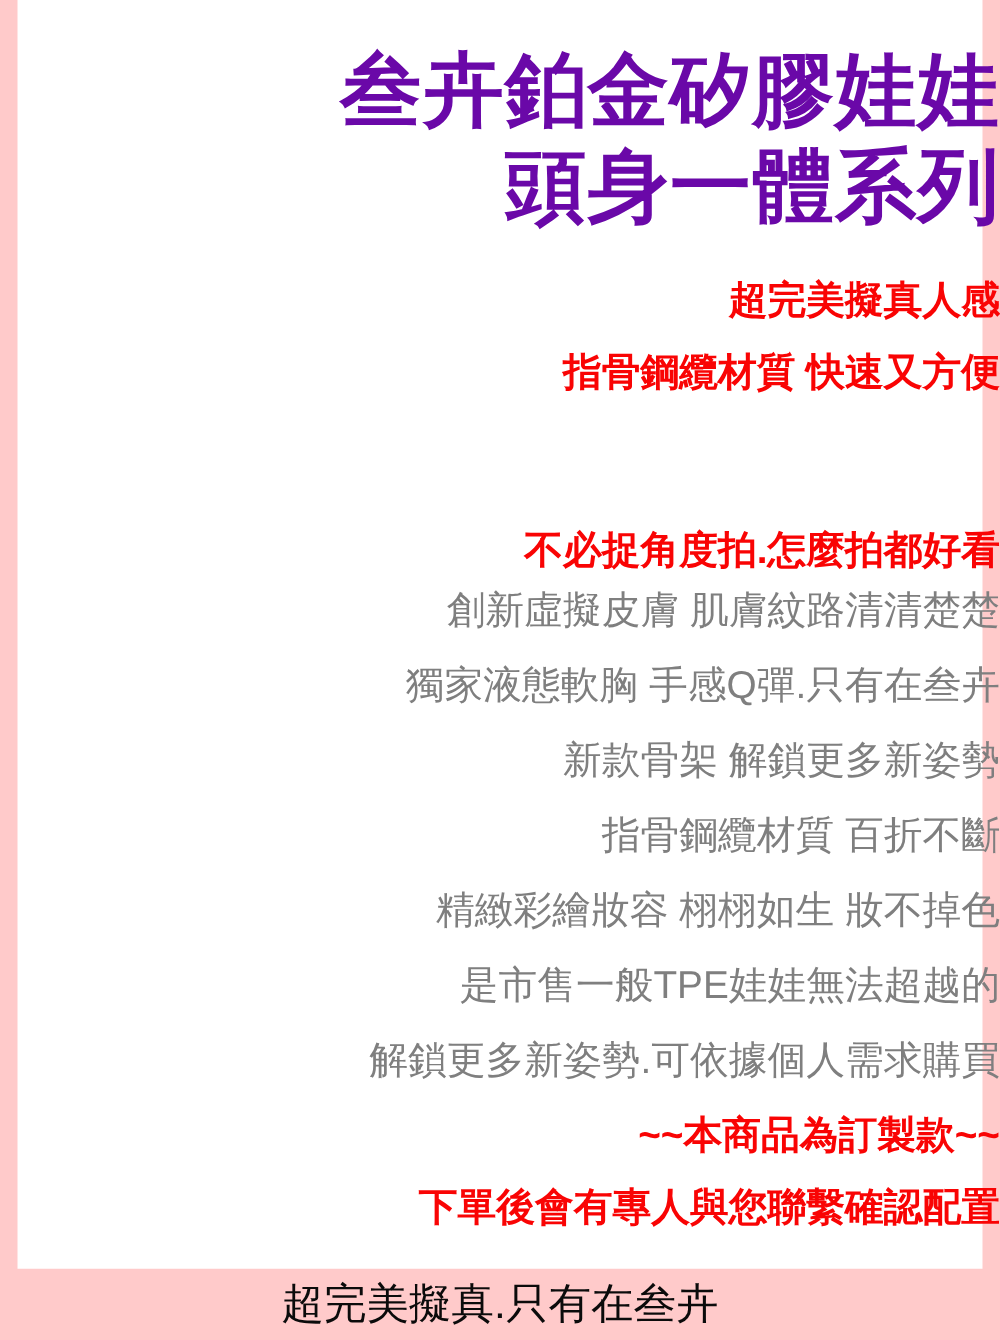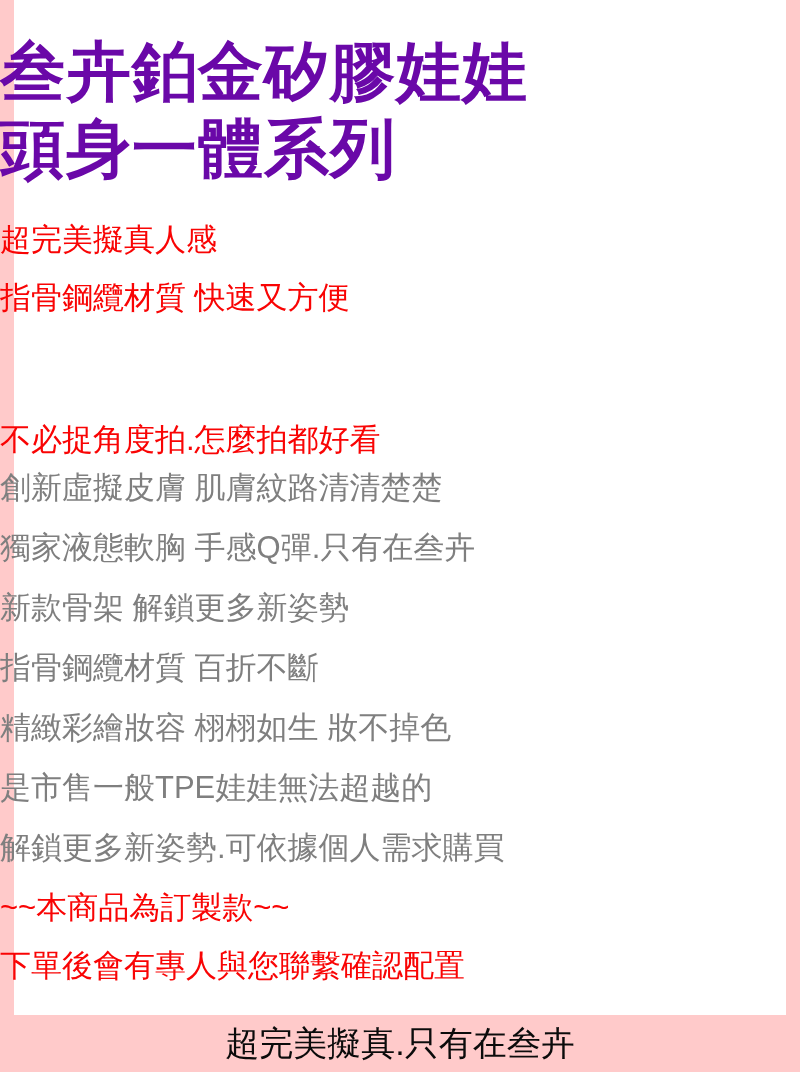--- a/index.html
+++ b/index.html
@@ -22,34 +22,34 @@
     height: 1072px;
     background: var(--c-accent-pink, #ffcaca);
   }
   .side-strip.left  { left: 0; }
   .side-strip.right { right: 0; }
 
   .line {
     position: absolute;
     left: 0;
     width: 100%;
-    text-align: left;
+    text-align: right;
     white-space: nowrap;
   }
   .title-line {
     font-size: 65px;
     line-height: 74px;
     font-weight: bold;
     color: var(--c-title, #6a08a8);
     letter-spacing: 1px;
   }
   .highlight-line {
     font-size: 31px;
     line-height: 36px;
-    font-weight: normal;
+    font-weight: bold;
     color: var(--c-highlight, #f90404);
   }
   .feature-line {
     font-size: 31px;
     line-height: 36px;
     font-weight: normal;
     color: var(--c-feature, #7f7f7f);
   }
   .footer-bar {
     position: absolute;

